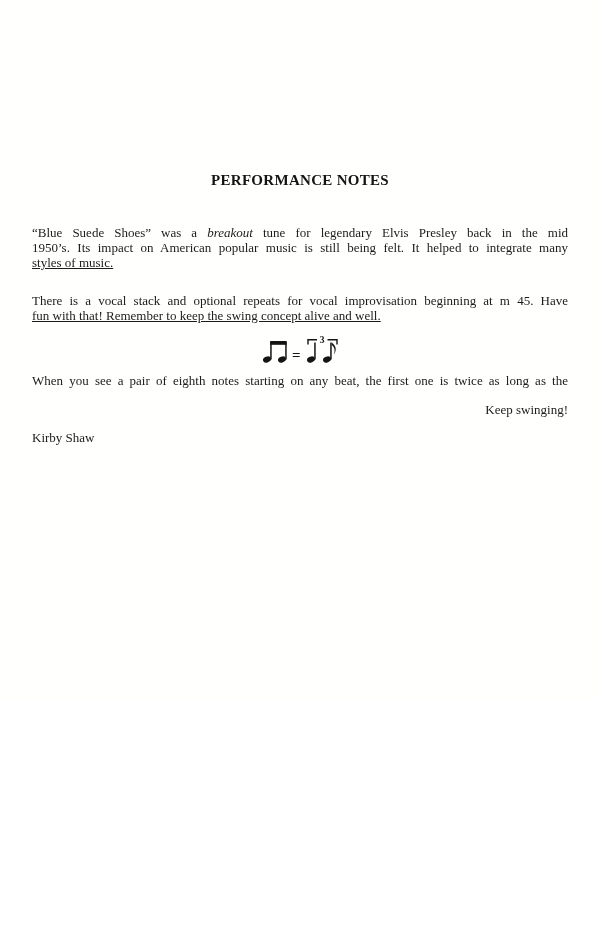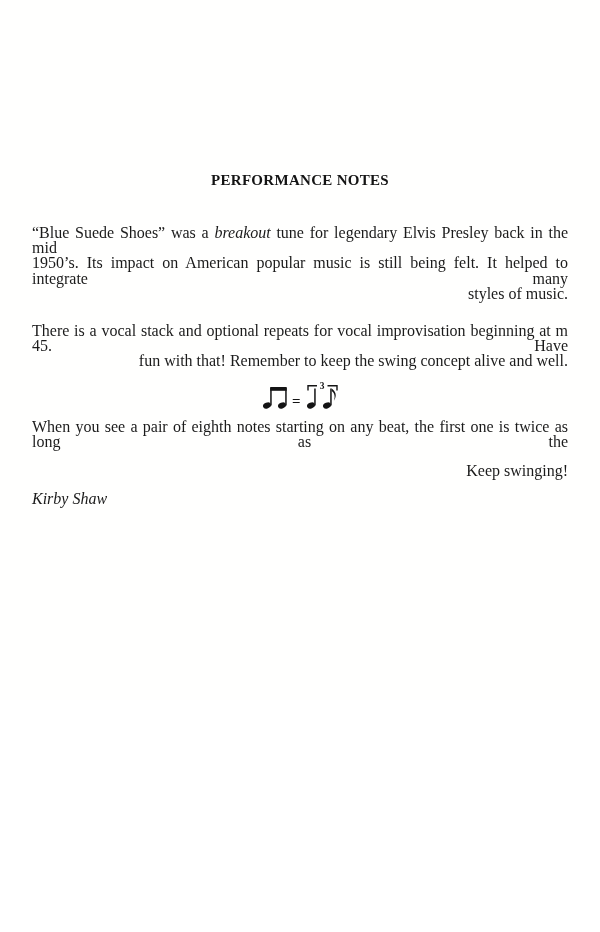--- a/index.html
+++ b/index.html
@@ -22,38 +22,39 @@
     margin: 0;
     font-size: 15px;
     font-weight: bold;
     text-align: center;
     letter-spacing: 0.3px;
     line-height: 20px;
     color: #141414;
   }
   .para {
     margin: 0;
-    font-size: 16px;
+    font-size: 13px;
     line-height: 15.2px;
   }
   .para .line {
     display: block;
   }
   .para .line.full {
     text-align: justify;
     text-align-last: justify;
   }
   .para .line.last {
-    text-align: right;
+    text-align: left;
+    text-decoration: underline;
   }
   .p1 { margin-top: 35px; }
   .p2 { margin-top: 22px; }
   .p3 { margin-top: 6px; }
   .closing { margin-top: 14px; text-align: right; }
-  .signature { margin-top: 13px; font-style: italic; }
+  .signature { margin-top: 13px; }
   .notation-wrap {
     margin: 8px 0 0 0;
     text-align: center;
   }
   .notation-wrap svg {
     position: relative;
     left: 4px;
     vertical-align: top;
   }
   .notation-wrap svg .ink { fill: #141414; }

